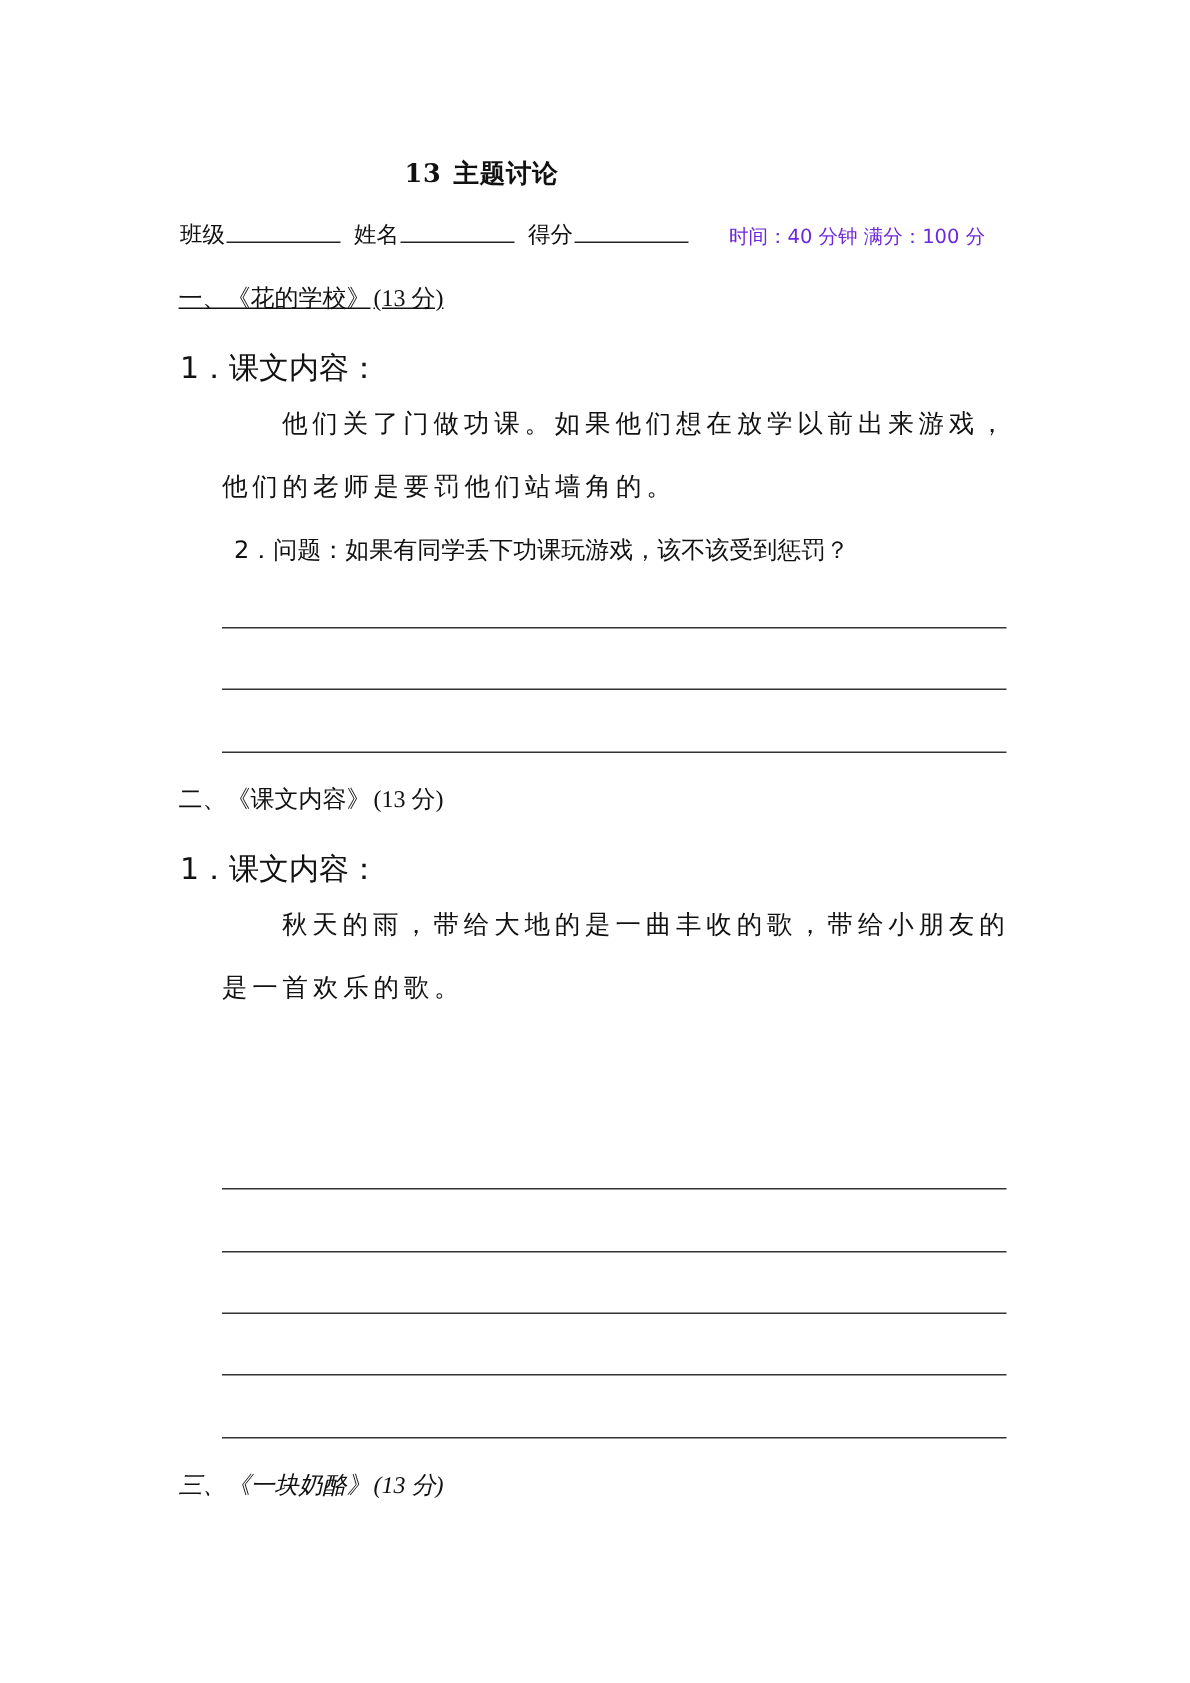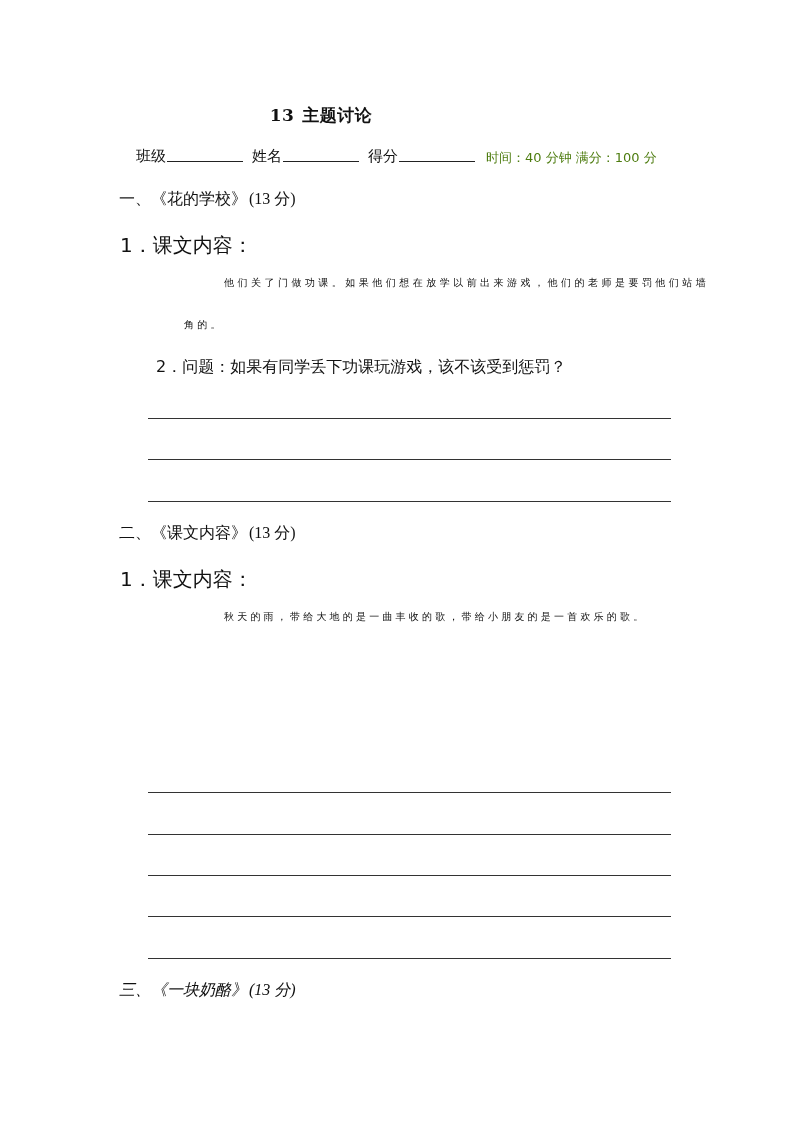--- a/index.html
+++ b/index.html
@@ -21,36 +21,36 @@
       left: 0; width: 642px; top: 104px;
       text-align: center;
       font-size: 17px;
       font-weight: bold;
       font-family: "DejaVu Serif", "Liberation Serif", serif;
       letter-spacing: 0.5px;
     }
     .title .num { margin-right: 8px; }
 
     .info-row {
-      left: 136px; top: 147px;
+      left: 120px; top: 147px;
       font-size: 15px;
       display: flex; align-items: flex-end;
     }
     .info-field { display: flex; align-items: flex-end; margin-right: 9px; }
     .blank {
       display: inline-block;
       width: 76px; height: 1px;
       border-bottom: 1px solid #222;
       margin-bottom: 4px;
       margin-left: 1px;
     }
     .meta {
       left: 486px; top: 149px;
       font-size: 13px;
-      color: #4d7c0f;
+      color: #6d28d9;
       font-family: "DejaVu Sans", sans-serif;
     }
 
     .section-head {
       left: 119px;
       font-size: 16px;
     }
     .section-head .score {
       font-family: "Liberation Serif", "DejaVu Serif", serif;
       font-size: 16px;
@@ -59,27 +59,26 @@
 
     .q-label {
       left: 120px;
       font-size: 20px;
     }
 
     .passage {
       left: 148px;
       width: 525px;
       font-family: "DejaVu Serif", "Liberation Serif", serif;
-      font-size: 10px;
+      font-size: 17px;
       white-space: normal;
       line-height: 42px;
       letter-spacing: 3.2px;
       text-align: justify;
       text-indent: 40px;
-      margin-left: 36px;
     }
 
     .question {
       left: 120px;
       width: 560px;
       font-size: 16px;
       white-space: normal;
       line-height: 43px;
       margin-left: 36px;
     }
@@ -109,21 +108,21 @@
     <span>姓名</span>
     <span class="blank"></span>
   </div>
   <div class="info-field">
     <span>得分</span>
     <span class="blank"></span>
   </div>
 </div>
 <div class="abs meta">时间：40 分钟  满分：100 分</div>
 
-<div class="abs section-head" style="top:189px;">
+<div class="abs section-head" style="top:189px;text-decoration:underline;">
   <span>一、《花的学校》</span><span class="score">(13 分)</span>
 </div>
 <div class="abs q-label" style="top:232px;">1．课文内容：</div>
 <div class="abs passage" style="top:262px;">他们关了门做功课。如果他们想在放学以前出来游戏，他们的老师是要罚他们站墙角的。</div>
 <div class="abs question" style="top:345px;">
   <span>2．问题：如果有同学丢下功课玩游戏，该不该受到惩罚？</span>
 </div>
 <div class="answer-line" style="top:418px;"></div>
 <div class="answer-line" style="top:459px;"></div>
 <div class="answer-line" style="top:501px;"></div>

